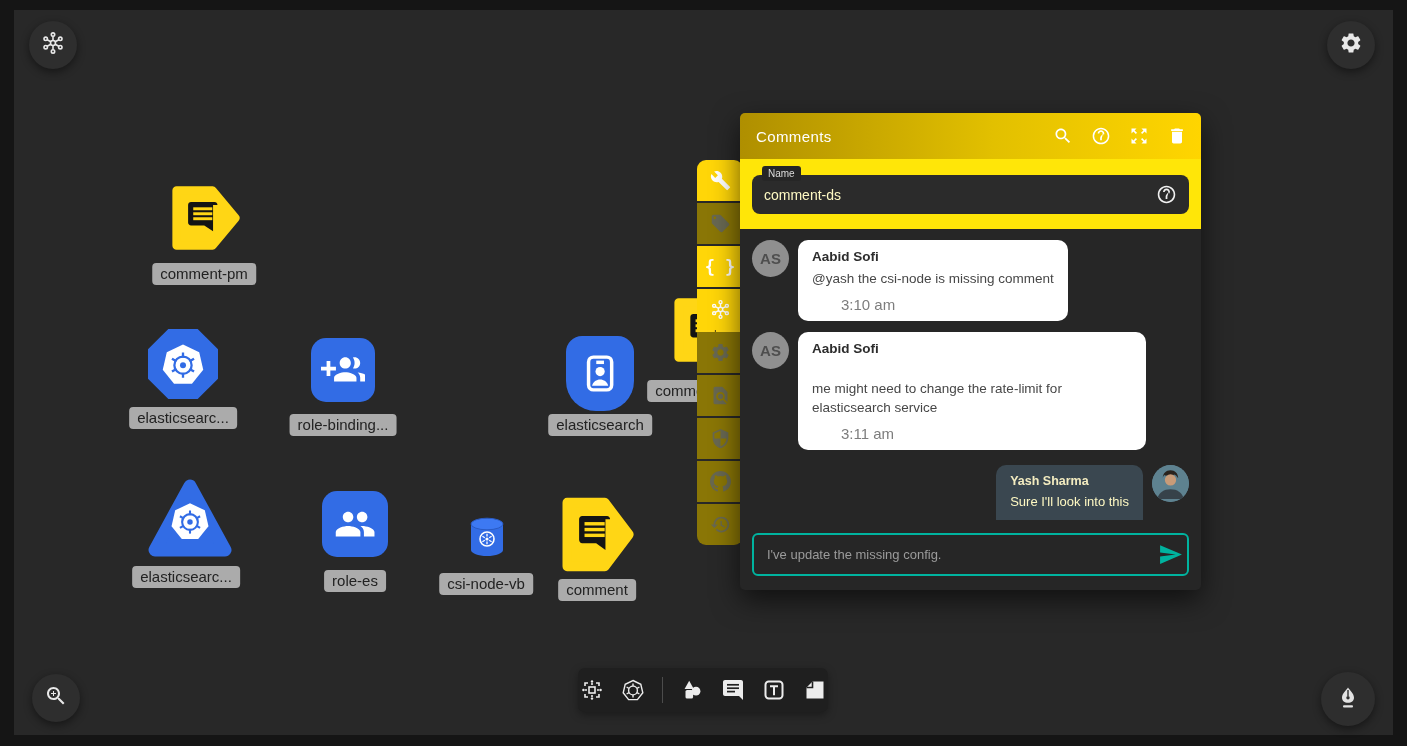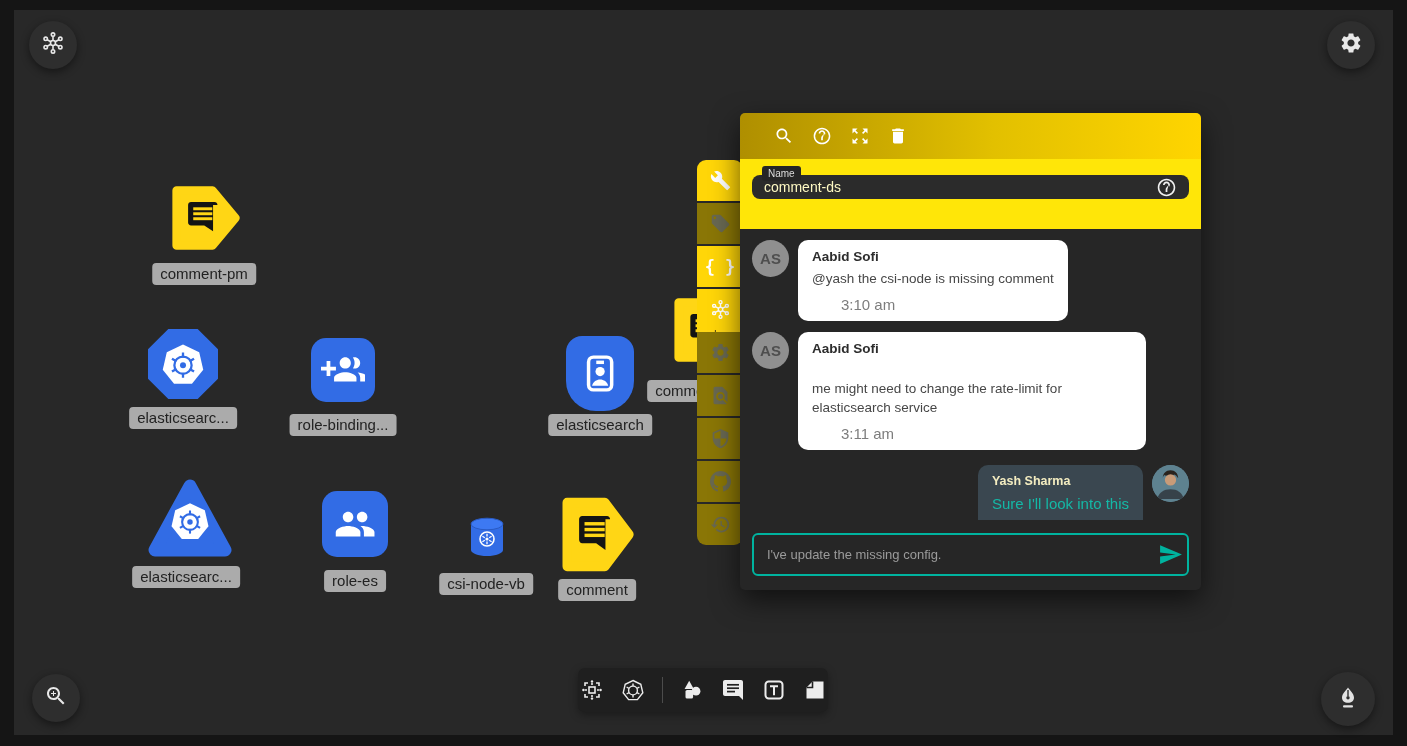--- a/index.html
+++ b/index.html
@@ -51,21 +51,21 @@
     background:#262626; border-radius:5px; z-index:10; display:flex; flex-direction:column;
     box-shadow:0 10px 28px rgba(0,0,0,.6); }
   #panel-header { height:46px; flex:0 0 46px; border-radius:5px 5px 0 0;
     background:linear-gradient(90deg,#AF8F00 0%,#E2C000 55%,#FFD500 100%);
     display:flex; align-items:center; padding:0 14px 0 16px; }
   #panel-title { color:#fff; font-size:15px; letter-spacing:.4px; flex:1; }
   .hicon { width:20px; height:20px; color:#fff; margin-left:18px; cursor:pointer; }
   .hicon svg { width:20px; height:20px; }
 
   #name-block { background:#FFE608; padding:16px 12px 13px; flex:0 0 70px; }
-  #name-input { position:relative; background:#2b2b2b; border-radius:8px; height:24px;
+  #name-input { position:relative; background:#2b2b2b; border-radius:8px; height:39px;
     display:flex; align-items:center; padding:0 12px; }
   #name-chip { position:absolute; top:-9px; left:10px; background:#262626; color:#dcdcdc;
     font-size:10px; padding:2px 6px; border-radius:3px; }
   #name-value { color:#fef9c3; font-size:14px; flex:1; }
   #name-help { width:21px; height:21px; color:#f0f0f0; cursor:pointer; }
 
   #messages { flex:1; padding:11px 12px 0; display:flex; flex-direction:column; gap:11px;
     overflow:hidden; }
   .msg-row { display:flex; gap:9px; align-items:flex-start; }
   .msg-row.right { justify-content:flex-end; margin-top:4px; }
@@ -73,21 +73,21 @@
     color:#4e4e4e; font-weight:700; font-size:15px; display:flex; align-items:center;
     justify-content:center; overflow:hidden;text-align:right; }
   .av.photo { background:#5e8290; }
   .bubble { background:#ffffff; border-radius:10px; padding:9px 14px 8px; max-width:348px; }
   .bubble .mname { font-weight:700; font-size:13.5px; color:#2d2d2d; }
   .bubble .mtext { font-size:13.5px; color:#474747; margin-top:5px; line-height:1.45; }
   .bubble .mtime { font-size:15px; color:#7d7d7d; margin-top:7px;margin-left:29px; }
   .bubble .msp { height:18px; }
   .msg-row.right .bubble { background:#3a4750; }
   .msg-row.right .mname { color:#f3ecc0; font-size:12.5px; }
-  .msg-row.right .mtext { color:#14b8a6; font-size:15px; white-space:nowrap; }
+  .msg-row.right .mtext { color:#fef9c3; font-size:13px; white-space:nowrap; }
   .msg-row.right .mtime { color:#949da0; text-align:right; }
 
   #composer { margin:13px 12px 14px; height:43px; flex:0 0 43px; border:2px solid #00B39F;
     border-radius:6px; display:flex; align-items:center; padding:0 4px 0 13px;
     background:#262626; }
   #composer-text { flex:1; color:#9b9b9b; font-size:13px; }
   #send-btn { width:25px; height:25px; color:#00B39F; cursor:pointer; }
   #send-btn svg { width:25px; height:25px; }
 </style>
 </head>
@@ -357,20 +357,21 @@
     <span id="ic-br"><svg viewBox="0 0 24 24" style="width: 24px; height: 24px;">
           <path d="M12 2.5c2 3 6 6 6 10.2 0 3-2.6 5.1-6 5.1s-6-2.1-6-5.1C6 8.5 10 5.5 12 2.5z" fill="#e2e2e2"></path>
           <line x1="12" y1="5" x2="12" y2="11" stroke="#2f2f2f" stroke-width="1.4"></line>
           <circle cx="12" cy="12.8" r="1.7" fill="#2f2f2f"></circle>
           <rect x="7" y="20.2" width="10" height="2.2" rx="1" fill="#e2e2e2"></rect>
         </svg></span>
   </div>
 
   <div id="panel">
     <div id="panel-header">
+      <div id="panel-title">Comments</div>
       <span class="hicon" id="ic-search"><svg viewBox="0 0 24 24">
             <path fill="currentColor" d="M15.5 14h-.79l-.28-.27C15.41 12.59 16 11.11 16 9.5 16 5.91 13.09 3 9.5 3S3 5.91 3 9.5 5.91 16 9.5 16c1.61 0 3.09-.59 4.23-1.57l.27.28v.79l5 4.99L20.49 19l-4.99-5zm-6 0C7.01 14 5 11.99 5 9.5S7.01 5 9.5 5 14 7.01 14 9.5 11.99 14 9.5 14z"></path>
           </svg></span>
       <span class="hicon" id="ic-help"><svg viewBox="0 0 24 24">
             <path fill="currentColor" d="M12 2C6.48 2 2 6.48 2 12s4.48 10 10 10 10-4.48 10-10S17.52 2 12 2zm0 18.2A8.2 8.2 0 1 1 12 3.8a8.2 8.2 0 0 1 0 16.4zM13 17h-2v-2h2v2zm2.07-7.75l-.9.92C13.45 12.9 13 13.5 13 15h-2v-.5c0-1.1.45-2.1 1.17-2.83l1.24-1.26c.37-.36.59-.86.59-1.41 0-1.1-.9-2-2-2s-2 .9-2 2H8c0-2.21 1.79-4 4-4s4 1.79 4 4c0 .88-.36 1.68-.93 2.25z"></path>
           </svg></span>
       <span class="hicon" id="ic-expand"><svg viewBox="0 0 24 24">
             <path fill="currentColor" d="M15 3l2.3 2.3-2.89 2.87 1.42 1.42L18.7 6.7 21 9V3h-6zM3 9l2.3-2.3 2.87 2.89 1.42-1.42L6.7 5.3 9 3H3v6zm6 12l-2.3-2.3 2.89-2.87-1.42-1.42L5.3 17.3 3 15v6h6zm12-6l-2.3 2.3-2.87-2.89-1.42 1.42 2.89 2.87L15 21h6v-6z"></path>
           </svg></span>
       <span class="hicon" id="ic-trash"><svg viewBox="0 0 24 24">

